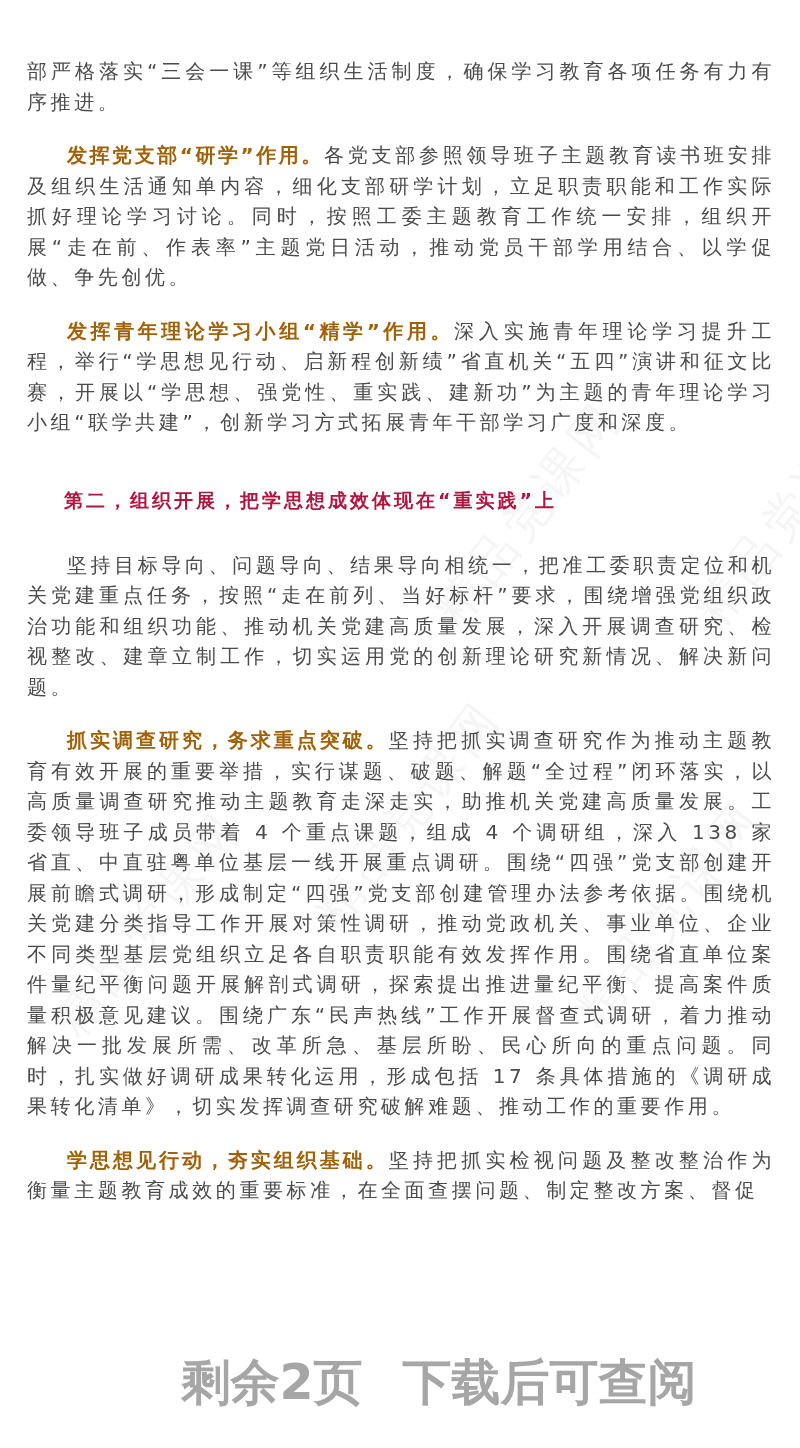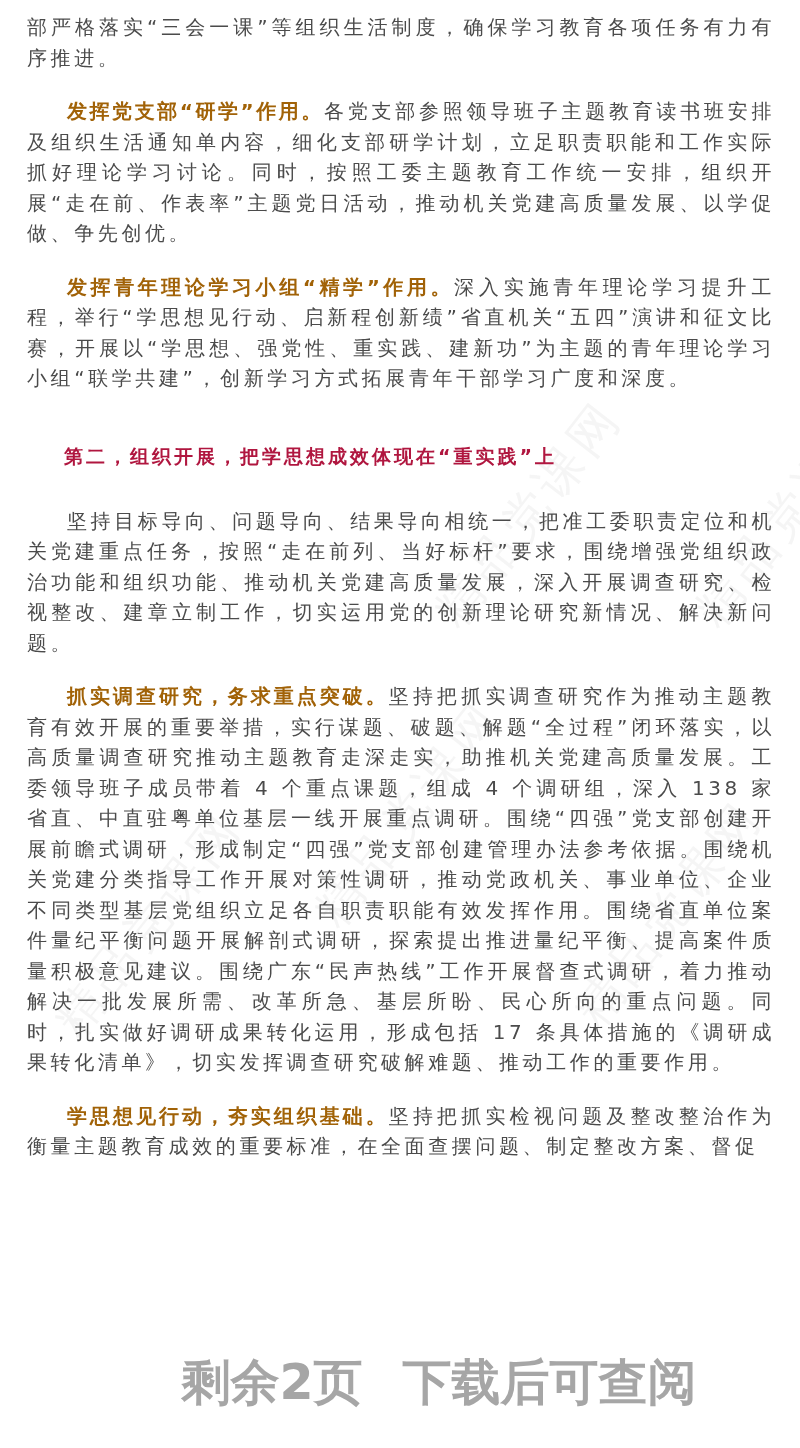--- a/index.html
+++ b/index.html
@@ -32,20 +32,21 @@
       font-size: 20px;
       line-height: 30.5px;
       letter-spacing: 3.6px;
       text-align: justify;
       text-indent: 40px;
       margin: 0 0 23px 0;
       color: #4b4b4b;
     }
     .para.no-indent {
       text-indent: 0;
+      margin-top: 44px;
     }
     .para .lead {
       font-weight: bold;
       color: #a16207;
       letter-spacing: 2.4px;
     }
     .section-heading {
       font-size: 19px;
       line-height: 28px;
       color: #b0163f;
@@ -93,21 +94,21 @@
   <div class="watermark" style="left:300px; top:900px;">精品党课网</div>
   <div class="watermark" style="left:560px; top:1000px;">精品党课网</div>
 
   <div class="content">
 
     <p class="para no-indent">
       <span class="lead"></span><span>部严格落实“三会一课”等组织生活制度，确保学习教育各项任务有力有序推进。</span>
     </p>
 
     <p class="para">
-      <span class="lead">发挥党支部“研学”作用。</span><span>各党支部参照领导班子主题教育读书班安排及组织生活通知单内容，细化支部研学计划，立足职责职能和工作实际抓好理论学习讨论。同时，按照工委主题教育工作统一安排，组织开展“走在前、作表率”主题党日活动，推动机关党建高质量发展、以学促做、争先创优。</span>
+      <span class="lead">发挥党支部“研学”作用。</span><span>各党支部参照领导班子主题教育读书班安排及组织生活通知单内容，细化支部研学计划，立足职责职能和工作实际抓好理论学习讨论。同时，按照工委主题教育工作统一安排，组织开展“走在前、作表率”主题党日活动，推动党员干部学用结合、以学促做、争先创优。</span>
     </p>
 
     <p class="para">
       <span class="lead">发挥青年理论学习小组“精学”作用。</span><span>深入实施青年理论学习提升工程，举行“学思想见行动、启新程创新绩”省直机关“五四”演讲和征文比赛，开展以“学思想、强党性、重实践、建新功”为主题的青年理论学习小组“联学共建”，创新学习方式拓展青年干部学习广度和深度。</span>
     </p>
 
 
     <h2 class="section-heading">
       <span>第二，组织开展，</span><span class="heading-strong">把学思想成效体现在“重实践”上</span>
     </h2>

